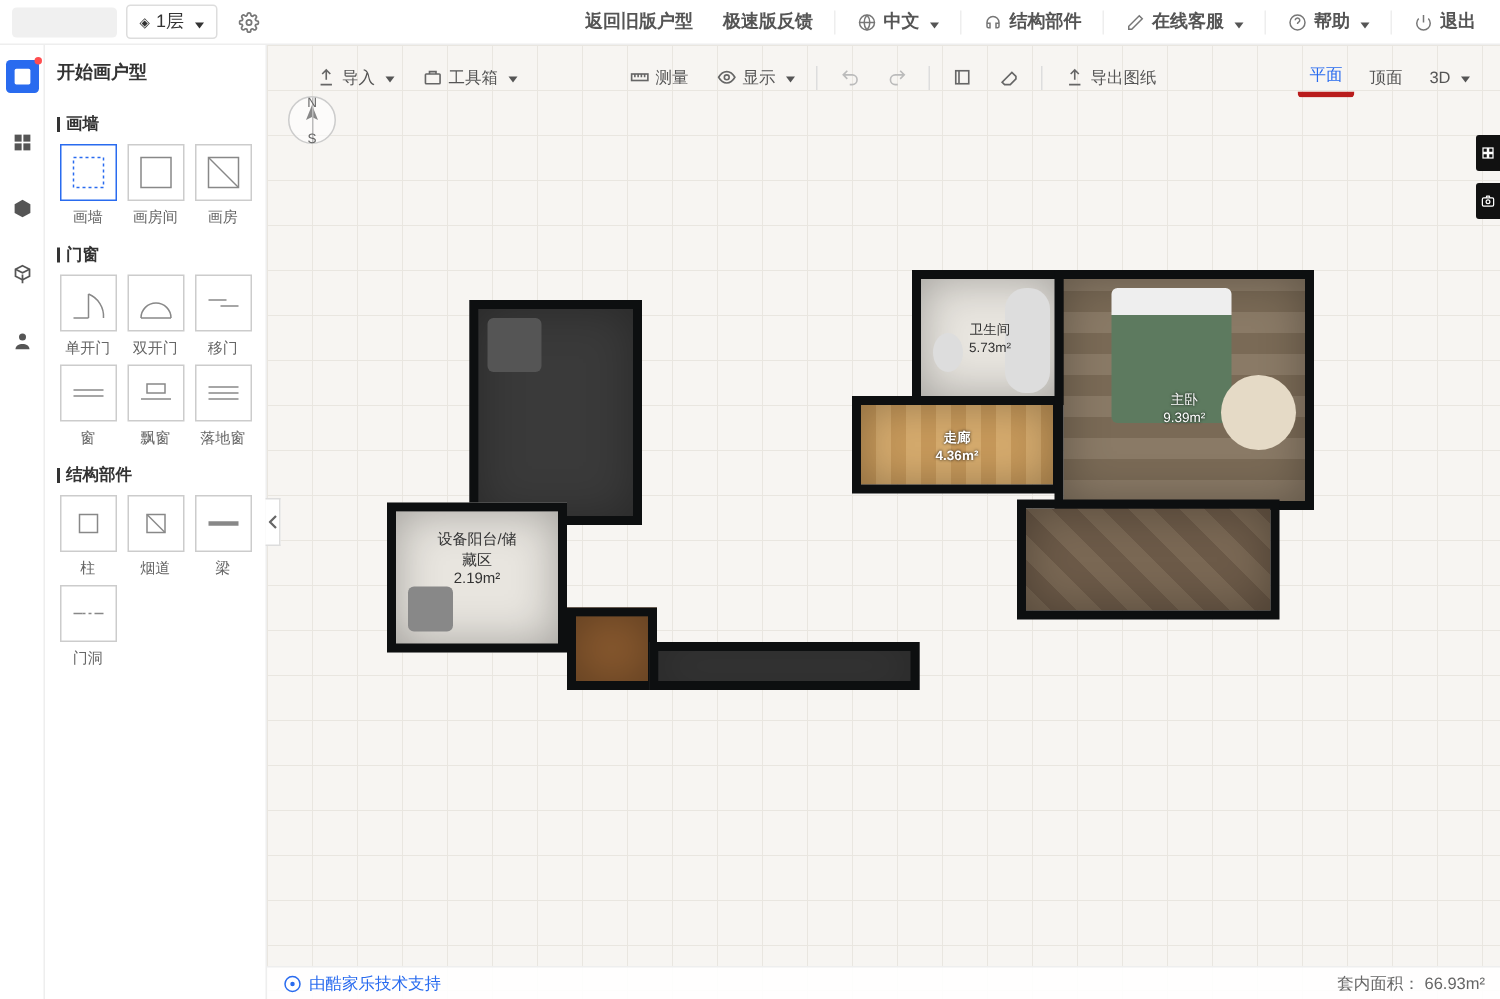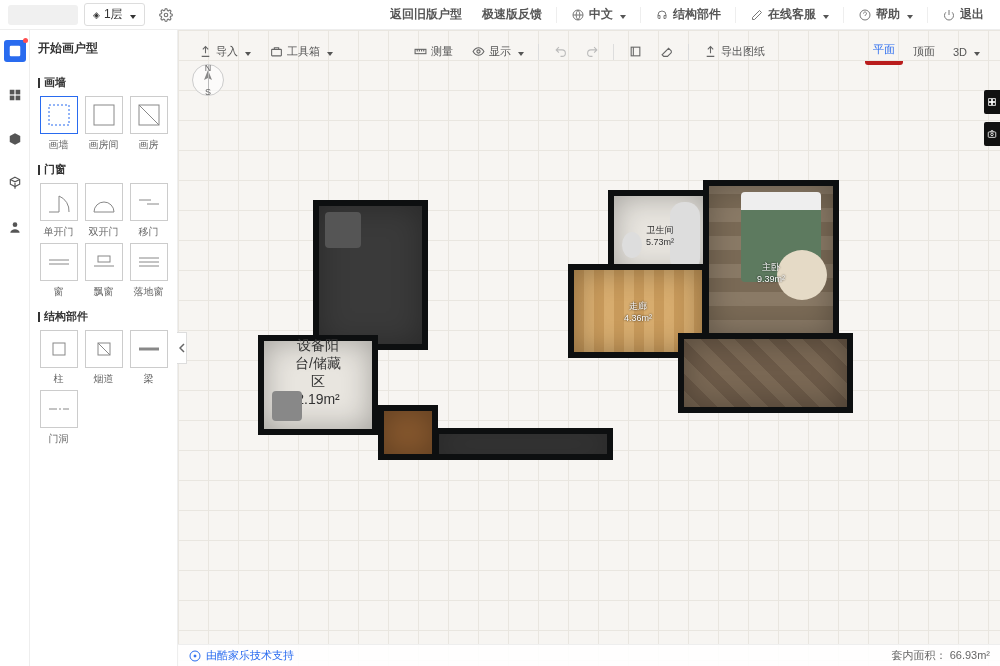--- a/index.html
+++ b/index.html
@@ -38,21 +38,21 @@
   
   .canvas-col { flex: 1; display: flex; flex-direction: column; position: relative; background-color: #f7f5f2; min-width: 0;}
   .canvas-grid {
     position: absolute; inset: 0;
     background-image:
       linear-gradient(#e9e6e0 1px, transparent 1px),
       linear-gradient(90deg, #e9e6e0 1px, transparent 1px);
     background-size: 30px 30px;
   }
   
-  .tool-row { position: absolute; top: 8px; left: 0; right: 0; display: flex; align-items: center; justify-content: center; gap: 2px; padding: 0 12px; z-index: 4;}
+  .tool-row { position: absolute; top: 8px; left: 12px; right: 0; display: flex; align-items: center; justify-content: center; gap: 2px; padding: 0 12px; z-index: 4;}
   .tool-row .tb { display: flex; align-items: center; gap: 4px; padding: 4px 8px; cursor: pointer; color: #555; border-radius: 3px; font-size: 11px;}
   .tool-row .tb.active { color: #296bef; border-bottom: 4px solid #b91c1c; }
   .tool-row .vsep { width: 1px; height: 16px; background: #ddd; margin: 0 4px; }
   .tool-row .group { display: flex; align-items: center; gap: 2px;}
   .tool-row .group.center { position: absolute; left: 50%; transform: translateX(-50%); justify-content: center;}
   .tool-row .group.right { margin-left: auto; }
   .tool-row .group.left { margin-right: auto; }
 
   .compass { position: absolute; top: 34px; left: 14px; width: 32px; height: 32px; border: 1px solid #ccc; border-radius: 50%; display: flex; align-items: center; justify-content: center; background: rgba(255,255,255,.6); z-index: 4;}
   .compass::before{content:"";position:absolute;width:1px;height:100%;background:#bbb;left:50%;}
@@ -473,39 +473,39 @@
     </div>
 
     <div class="plan-wrap">
 
 
       <div class="room dark" style="left:55px; top:20px; width:115px; height:150px;">
         <div class="furn" style="left:6px;top:6px;width:36px;height:36px;background:#555;"></div>
       </div>
 
       <div class="room white" style="left:0px; top:155px; width:120px; height:100px;">
-        <div class="rlabel" style="color:#333;text-shadow:none;top:35%;font-size:14px;">
+        <div class="rlabel" style="color:#333;text-shadow:none;top:35%;font-size:10px;">
           <span>设备阳台/储藏区</span><br><span>2.19m²</span>
         </div>
         <div class="furn" style="left:8px;bottom:8px;width:30px;height:30px;background:#888;border-radius:4px;"></div>
       </div>
 
-      <div class="room white" style="left:350px; top:10px; width:104px; height:90px;">
+      <div class="room white" style="left:350px; top:0px; width:104px; height:90px;">
         <div class="furn" style="right:6px;top:6px;width:30px;height:70px;background:#ddd;border-radius:14px;"></div>
         <div class="furn round" style="left:8px;top:36px;width:20px;height:26px;background:#ddd;"></div>
         <div class="rlabel" style="color:#333;text-shadow:none;">
           <span>卫生间</span><br><span>5.73m²</span>
         </div>
       </div>
 
-      <div class="room tile-floor" style="left:310px; top:84px; width:140px; height:94px;background:repeating-linear-gradient(90deg,#c89a5b 0 10px,#d7ac6e 10px 20px);">
+      <div class="room tile-floor" style="left:310px; top:84px; width:140px; height:65px;background:repeating-linear-gradient(90deg,#c89a5b 0 10px,#d7ac6e 10px 20px);font-weight:bold;">
         <div class="rlabel"><span>走廊</span><br><span>4.36m²</span></div>
       </div>
 
-      <div class="room wood2" style="left:445px; top:0px; width:136px; height:160px;">
+      <div class="room wood2" style="left:445px; top:0px; width:173px; height:160px;">
         <div class="furn" style="left:32px;top:6px;width:80px;height:90px;background:linear-gradient(#eee 0 18px,#5d7a5f 18px 100%);border-radius:4px;"></div>
         <div class="furn round" style="right:6px;bottom:34px;width:50px;height:50px;background:#e5dac6;"></div>
         <div class="rlabel" style="top:58%;">
           <span>主卧</span><br><span>9.39m²</span>
         </div>
       </div>
 
       <div class="room tile-floor" style="left:420px; top:153px; width:175px; height:80px;"></div>
 
 

